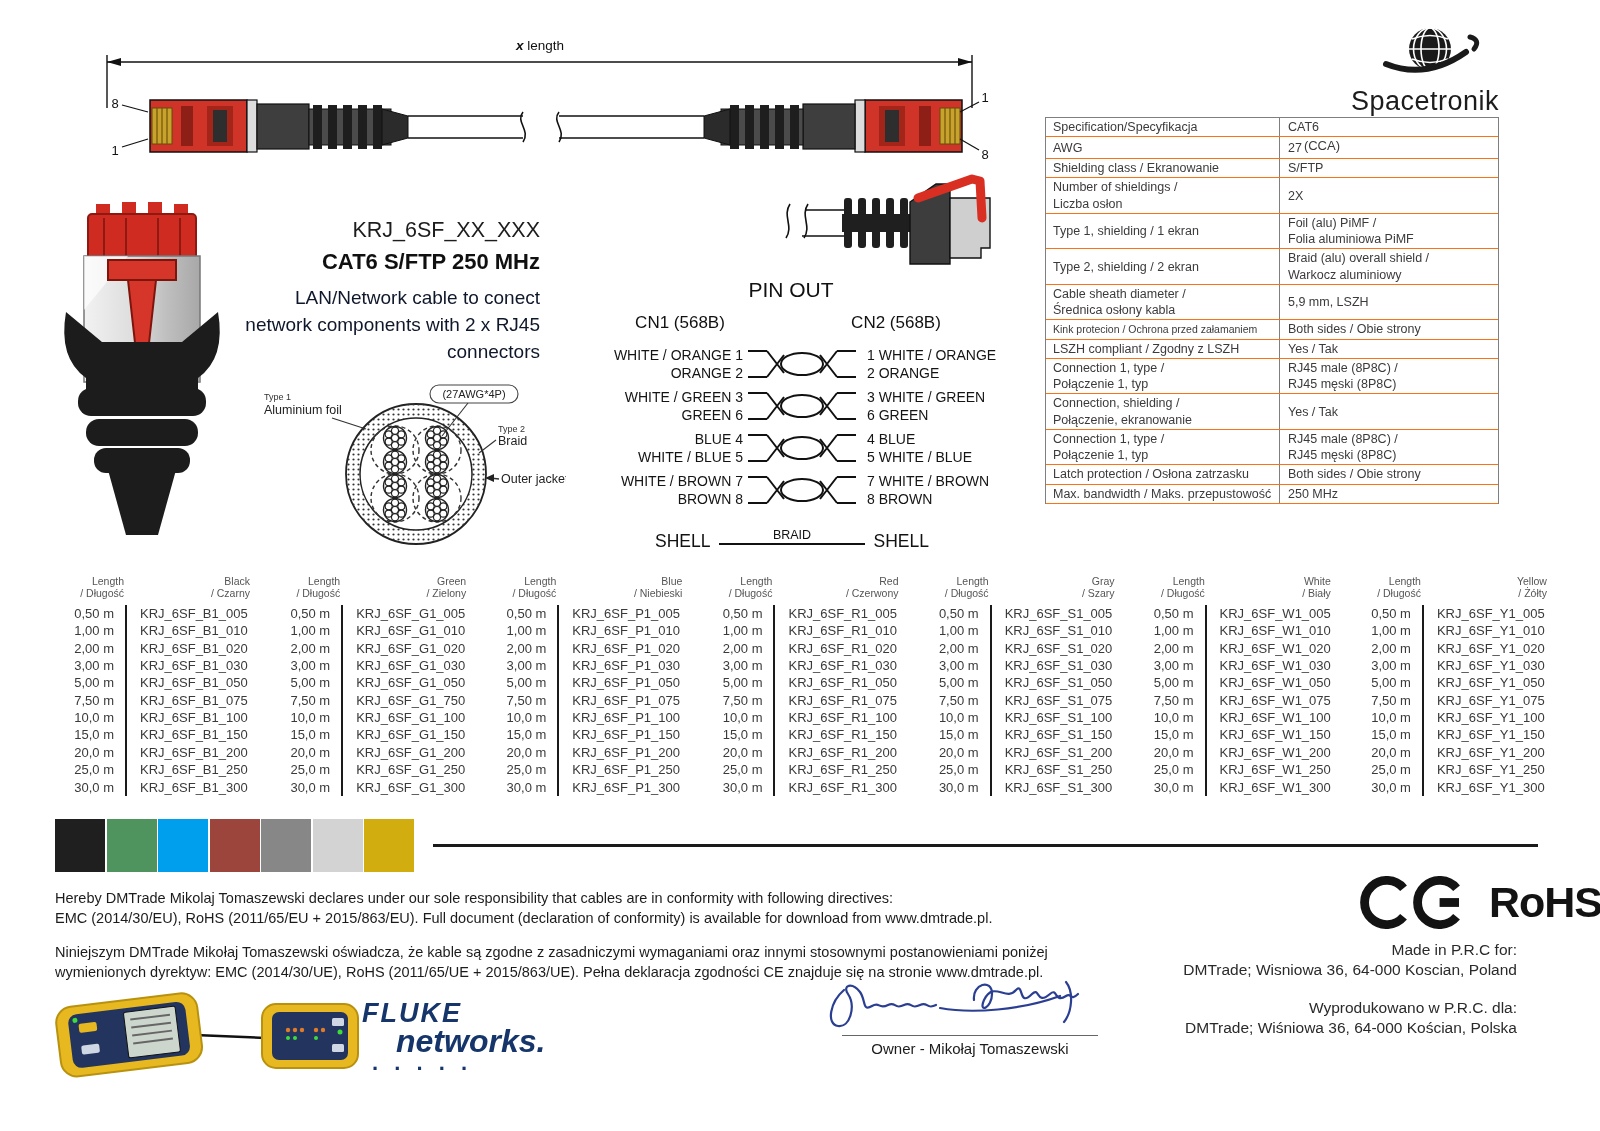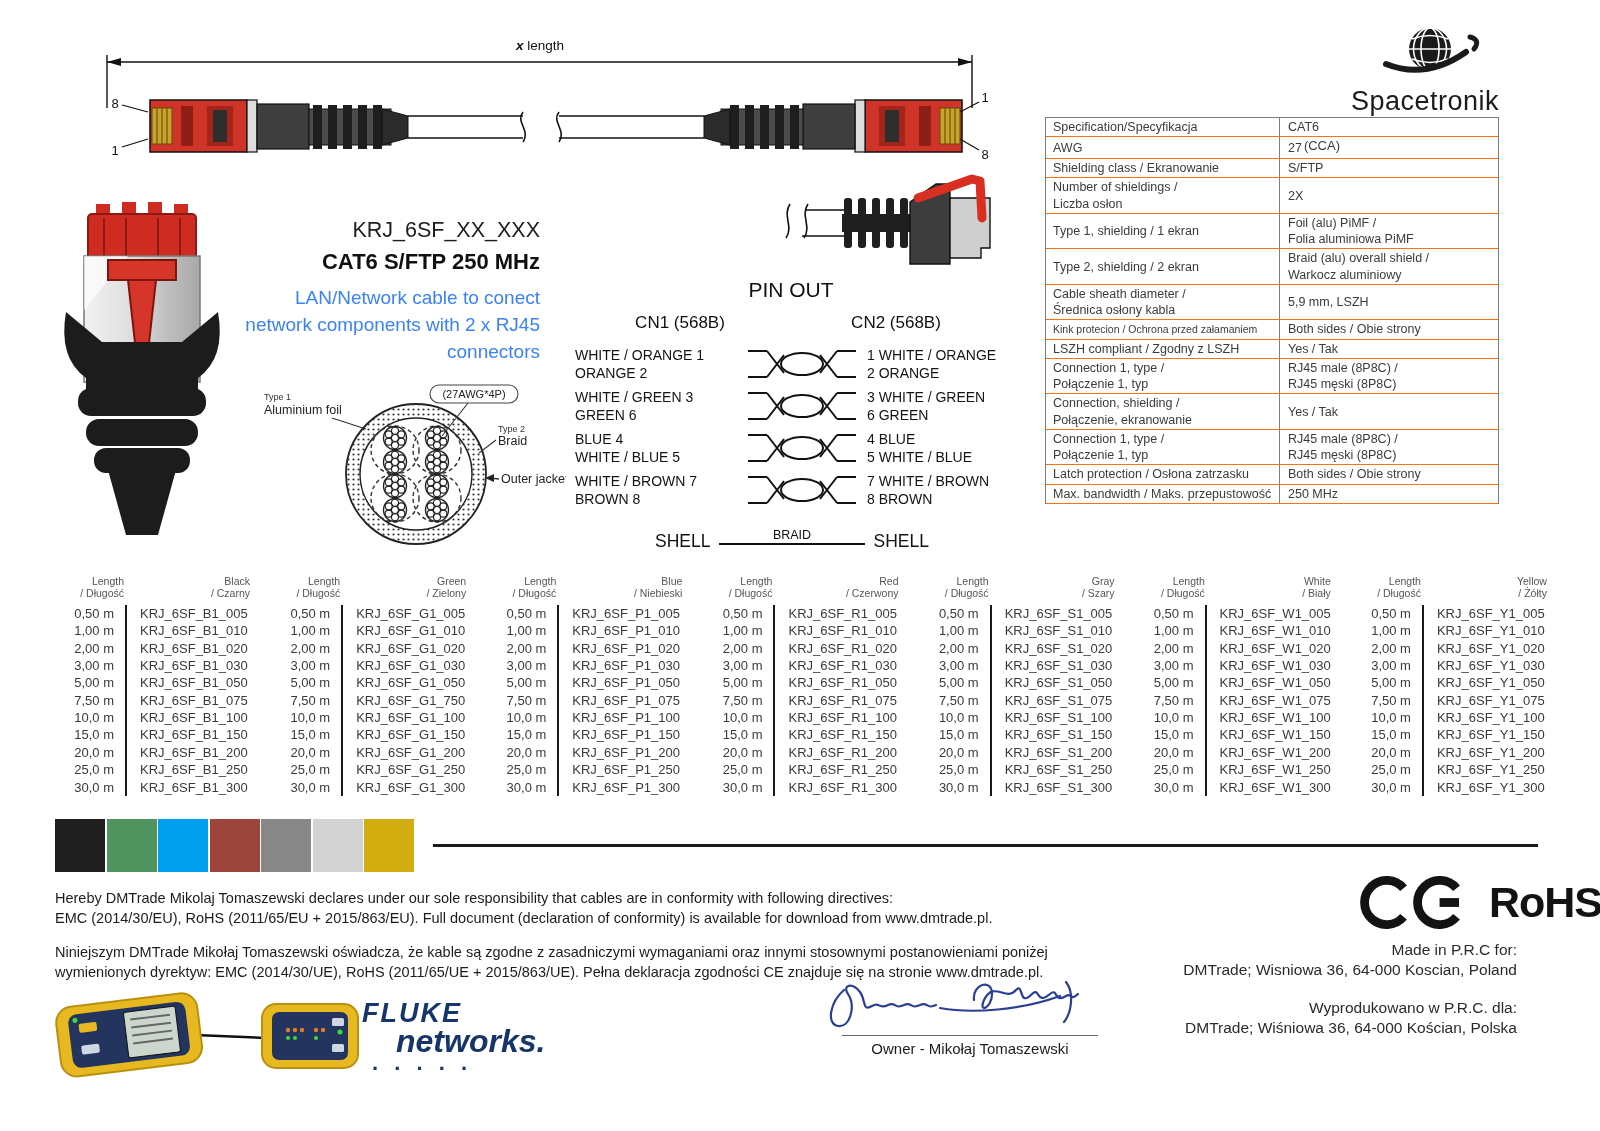--- a/index.html
+++ b/index.html
@@ -19,31 +19,31 @@
   .spec-label.sm{font-size:10.5px;}
   .spec-value{flex:1;padding:1px 4px 1px 8px;font-size:12.5px;line-height:1.3;color:#3b3b3b;
               white-space:pre-line;display:flex;align-items:center;}
   .spec-value.sm{font-size:11px;}
   .spec-note{font-size:13px;margin-left:2px;align-self:flex-end;padding-bottom:2px;}
 
   
   #title-block{left:200px;top:218px;width:340px;text-align:right;}
   .model-code{font-size:21.5px;color:#1d1d1d;margin-bottom:6px;}
   .main-heading{font-size:22px;font-weight:700;color:#101010;margin-bottom:10px;}
-  .subtitle{font-size:19px;color:#3b82f6;line-height:1.42;white-space:pre-line;}
+  .subtitle{font-size:19px;color:#0f172a;line-height:1.42;white-space:pre-line;}
 
   
   #pinout{left:575px;top:278px;width:432px;}
   .pinout-title{text-align:center;font-size:21px;color:#111;}
   .pinout-heads{display:flex;margin-top:11px;font-size:17px;color:#111;}
   .pinout-heads .cn1{width:210px;text-align:center;}
   .pinout-heads .cn2{flex:1;text-align:center;}
   #pinout-pairs{margin-top:10px;}
   .pair-row{display:flex;align-items:center;height:42px;}
-  .pair-left{width:168px;font-size:14px;line-height:1.3;color:#141414;}
+  .pair-left{width:168px;text-align:right;font-size:14px;line-height:1.3;color:#141414;}
   .pair-right{margin-left:6px;font-size:14px;line-height:1.3;color:#141414;}
   .pair-row svg{margin:0 3px;flex:0 0 auto;}
   .shell-row{display:flex;align-items:flex-end;margin-top:12px;padding:0 78px 0 80px;
              font-size:17.5px;color:#111;}
   .braid-line{flex:1;position:relative;border-bottom:2px solid #111;margin:0 9px 7px;height:20px;}
   .braid-label{position:absolute;bottom:1px;left:0;width:100%;text-align:center;font-size:12.5px;color:#111;}
 
   
   #part-table{left:52px;top:575px;width:1495px;display:flex;justify-content:space-between;}
   .pt-group{width:198px;}

